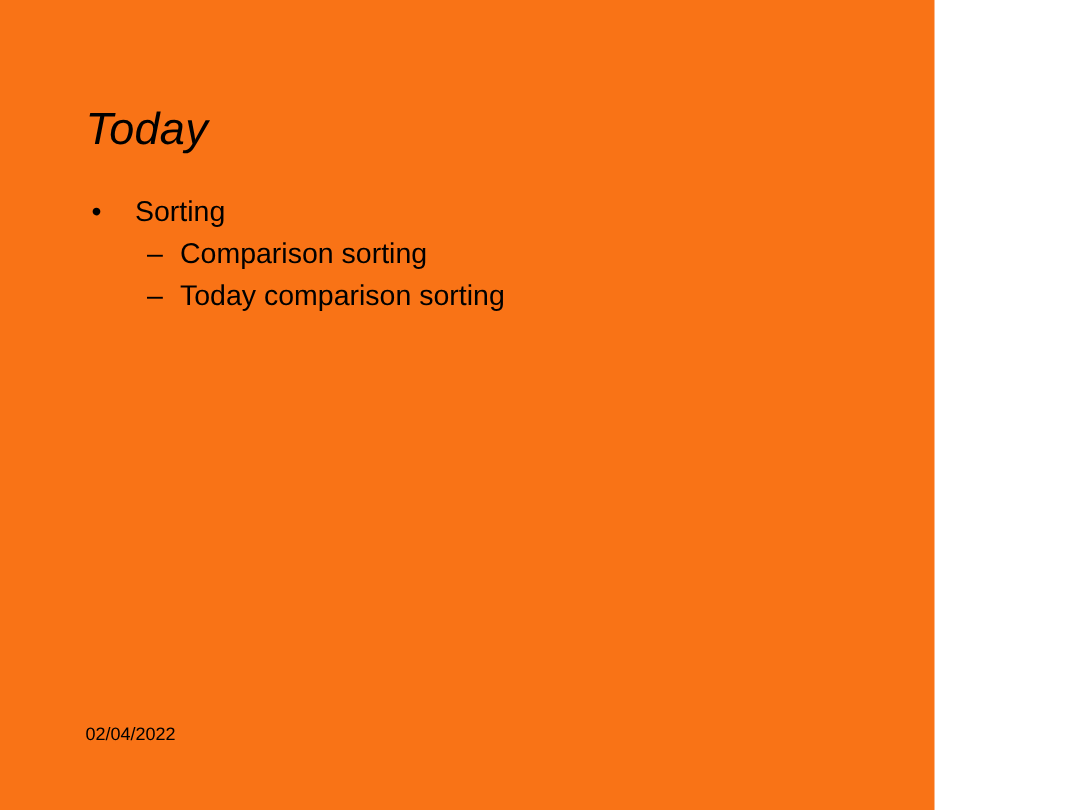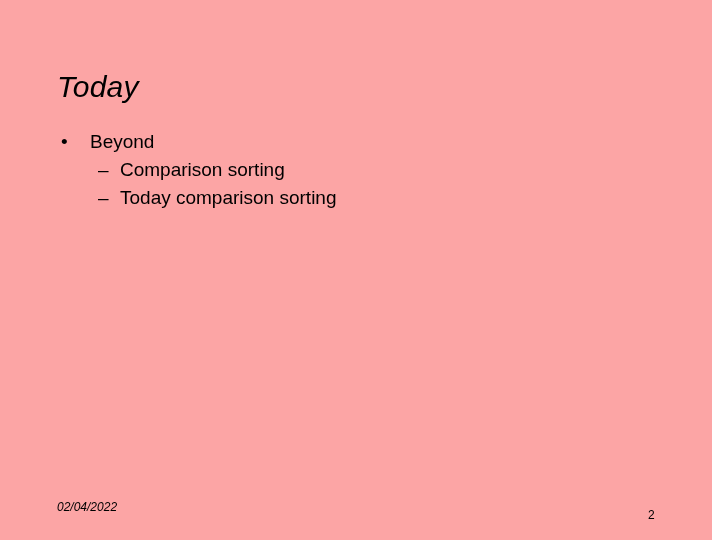--- a/index.html
+++ b/index.html
@@ -6,23 +6,23 @@
   html, body {
     margin: 0;
     padding: 0;
     background: #ffffff;
   }
   body {
     font-family: "Liberation Sans", sans-serif;
   }
   .slide {
     position: relative;
-    width: 712px;
+    width: 623px;
     height: 540px;
-    background: #fca5a5;
+    background: #f97316;
     overflow: hidden;
   }
   .slide-title {
     position: absolute;
     left: 57px;
     top: 50px;
     font-size: 30px;
     font-style: italic;
     font-weight: normal;
     color: #000000;
@@ -74,26 +74,25 @@
     line-height: 28px;
     text-align: left;
   }
   .bullet-l2 .text {
     flex: 1 1 auto;
     white-space: nowrap;
   }
   .footer-date {
     position: absolute;
     left: 57px;
-    top: 500px;
+    top: 482px;
     font-size: 12px;
     color: #000000;
     line-height: 14px;
     white-space: nowrap;
-    font-style: italic;
   }
   .footer-pagenum {
     position: absolute;
     left: 648px;
     top: 508px;
     width: 30px;
     font-size: 12px;
     color: #000000;
     line-height: 14px;
     text-align: left;
@@ -104,21 +103,21 @@
 <body>
 
 <div class="slide">
 
   <h1 class="slide-title">Today</h1>
 
   <div class="body-block">
 
     <div class="bullet-l1">
       <span class="marker">•</span>
-      <span class="text">Beyond</span>
+      <span class="text">Sorting</span>
     </div>
 
     <div class="bullet-l2">
       <span class="marker">–</span>
       <span class="text">Comparison sorting</span>
     </div>
 
     <div class="bullet-l2">
       <span class="marker">–</span>
       <span class="text">Today comparison sorting</span>

